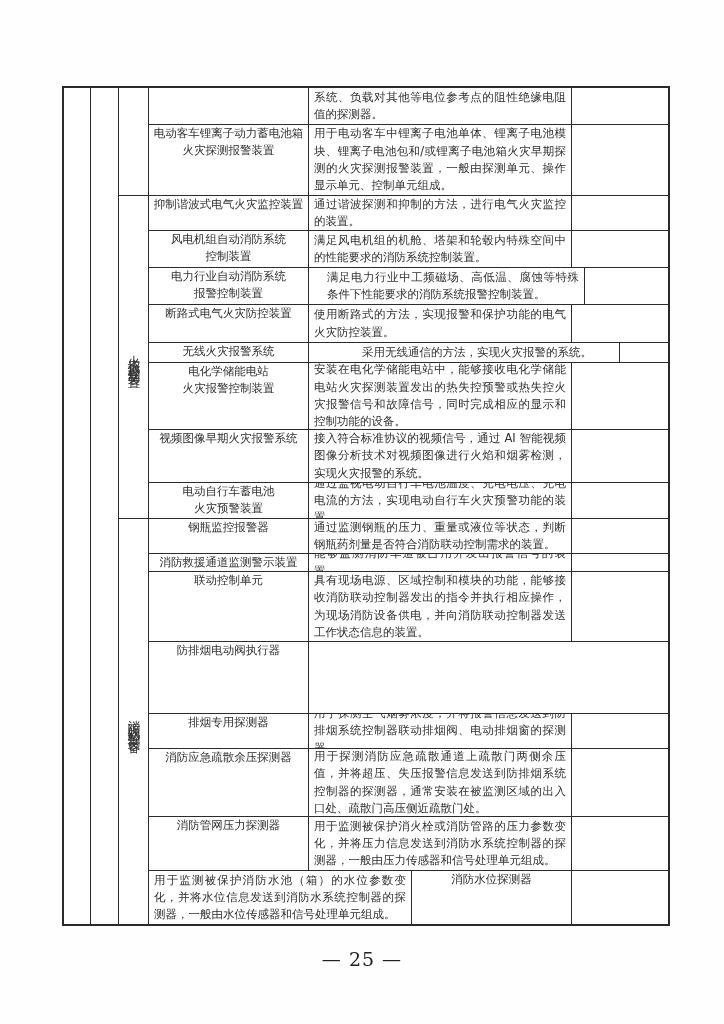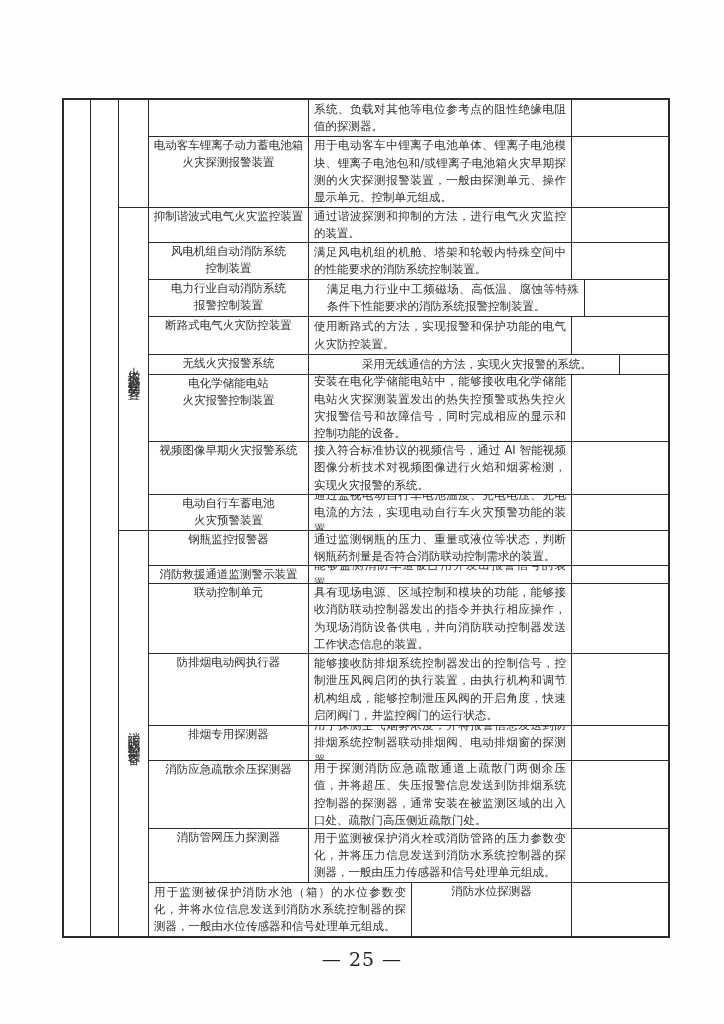--- a/index.html
+++ b/index.html
@@ -4,21 +4,21 @@
 <style>
   * { margin:0; padding:0; box-sizing:border-box; }
   html,body { width:724px; height:1024px; background:#ffffff; }
   body { font-family:"DejaVu Sans", sans-serif; color:#2f2f2f; position:relative; }
 
   .page { position:absolute; inset:0; background:#fefefe; }
 
   .doc-table {
     position:absolute; left:62px; top:86px; width:608px;
     border:2px solid #2b2b2b; background:#fff;
-    display:flex; align-items:stretch;margin-top:12px;
+    display:flex; align-items:stretch;
   }
   .side-col { border-right:1.5px solid #2b2b2b; }
   .col1 { width:38px; }
   .col2 { width:40px; }
   .sections-wrap { flex:1; display:flex; flex-direction:column; }
 
   .section { display:flex; align-items:stretch; border-bottom:1.5px solid #2b2b2b; }
   .section:last-child { border-bottom:none; }
   .section-label {
     width:30px; border-right:1.5px solid #2b2b2b;
@@ -216,23 +216,20 @@
     <div class="cell desc-cell">
       <div class="desc-text">具有现场电源、区域控制和模块的功能，能够接收消防联动控制器发出的指令并执行相应操作，为现场消防设备供电，并向消防联动控制器发送工作状态信息的装置。</div>
     </div>
     <div class="cell tail-cell"></div>
   </div>
 
   <div class="trow" style="height: 72px;">
     <div class="cell name-cell">
       <div class="name-text">防排烟电动阀执行器</div>
     </div>
-    <div class="cell desc-cell">
-      <div class="desc-text">能够接收防排烟系统控制器发出的控制信号，控制泄压风阀启闭的执行装置，由执行机构和调节机构组成，能够控制泄压风阀的开启角度，快速启闭阀门，并监控阀门的运行状态。</div>
-    </div>
     <div class="cell tail-cell"></div>
   </div>
 
   <div class="trow" style="height: 35px;">
     <div class="cell name-cell">
       <div class="name-text">排烟专用探测器</div>
     </div>
     <div class="cell desc-cell">
       <div class="desc-text">用于探测空气烟雾浓度，并将报警信息发送到防排烟系统控制器联动排烟阀、电动排烟窗的探测器。</div>
     </div>

